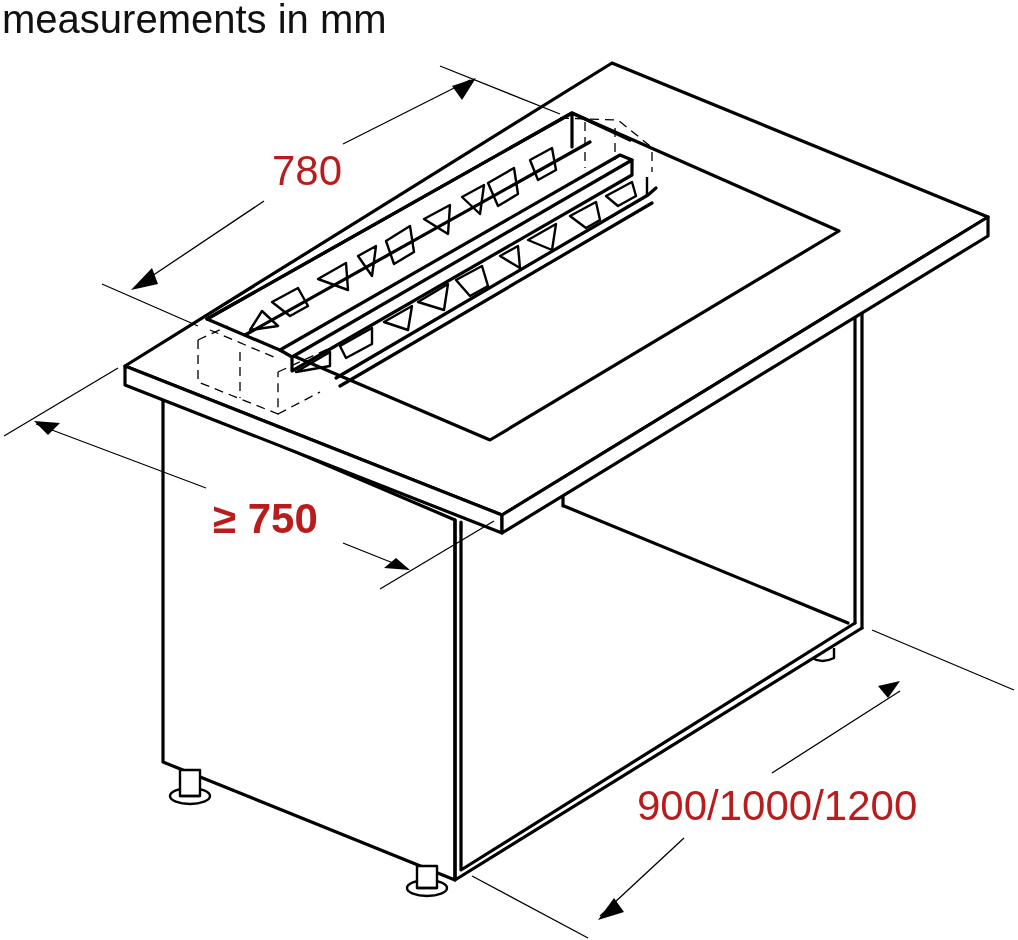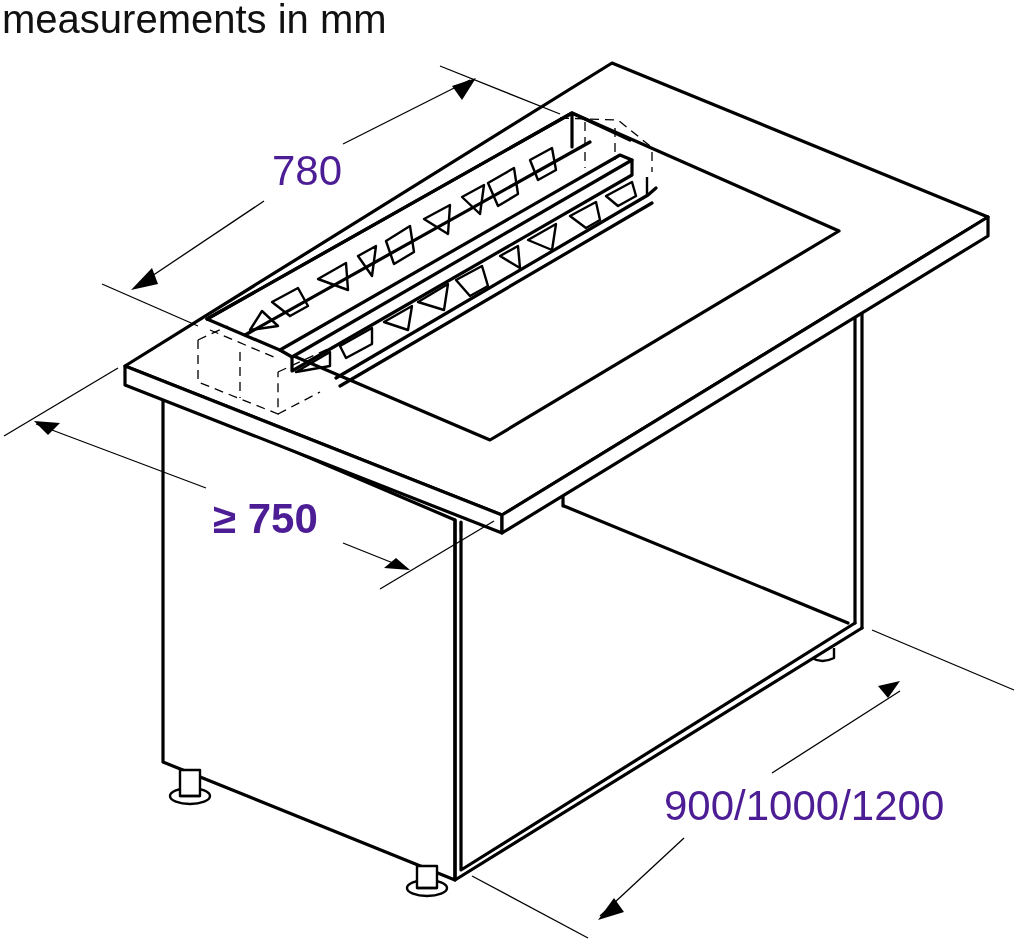--- a/index.html
+++ b/index.html
@@ -1,25 +1,25 @@
 <!DOCTYPE html>
 <html><head>
 <meta charset="utf-8">
 <style>
   html, body { margin: 0; padding: 0; background: #ffffff; }
   body { width: 1018px; height: 940px; position: relative; overflow: hidden;
          font-family: "Liberation Sans", sans-serif; }
   #diagram { position: absolute; left: 0; top: 0; width: 1018px; height: 940px; }
   .title { position: absolute; left: 2px; top: -4px; font-size: 40px; color: #111;
            font-family: "Liberation Sans", sans-serif; line-height: 46px; white-space: nowrap; }
-  .dim { position: absolute; font-size: 42px; color: #4c1d95; line-height: 46px; white-space: nowrap;
+  .dim { position: absolute; font-size: 42px; color: #b91c1c; line-height: 46px; white-space: nowrap;
          font-family: "Liberation Sans", sans-serif; }
   .dim-780 { left: 272px; top: 148px; }
   .dim-750 { left: 213px; top: 496px; font-weight: bold; }
-  .dim-width { left: 637px; top: 783px; margin-left: 27px; }
+  .dim-width { left: 637px; top: 783px; }
   svg .thick { stroke: #000; stroke-width: 3.2; fill: none; stroke-linejoin: round; stroke-linecap: round; }
   svg .med { stroke: #000; stroke-width: 2.4; fill: none; stroke-linejoin: round; }
   svg .thin { stroke: #000; stroke-width: 1.3; fill: none; }
   svg .dash { stroke: #000; stroke-width: 1.3; fill: none; stroke-dasharray: 9 6; }
   svg .fillw { fill: #fff; }
   svg .arrow { fill: #000; stroke: none; }
 </style>
 </head>
 <body>
 

